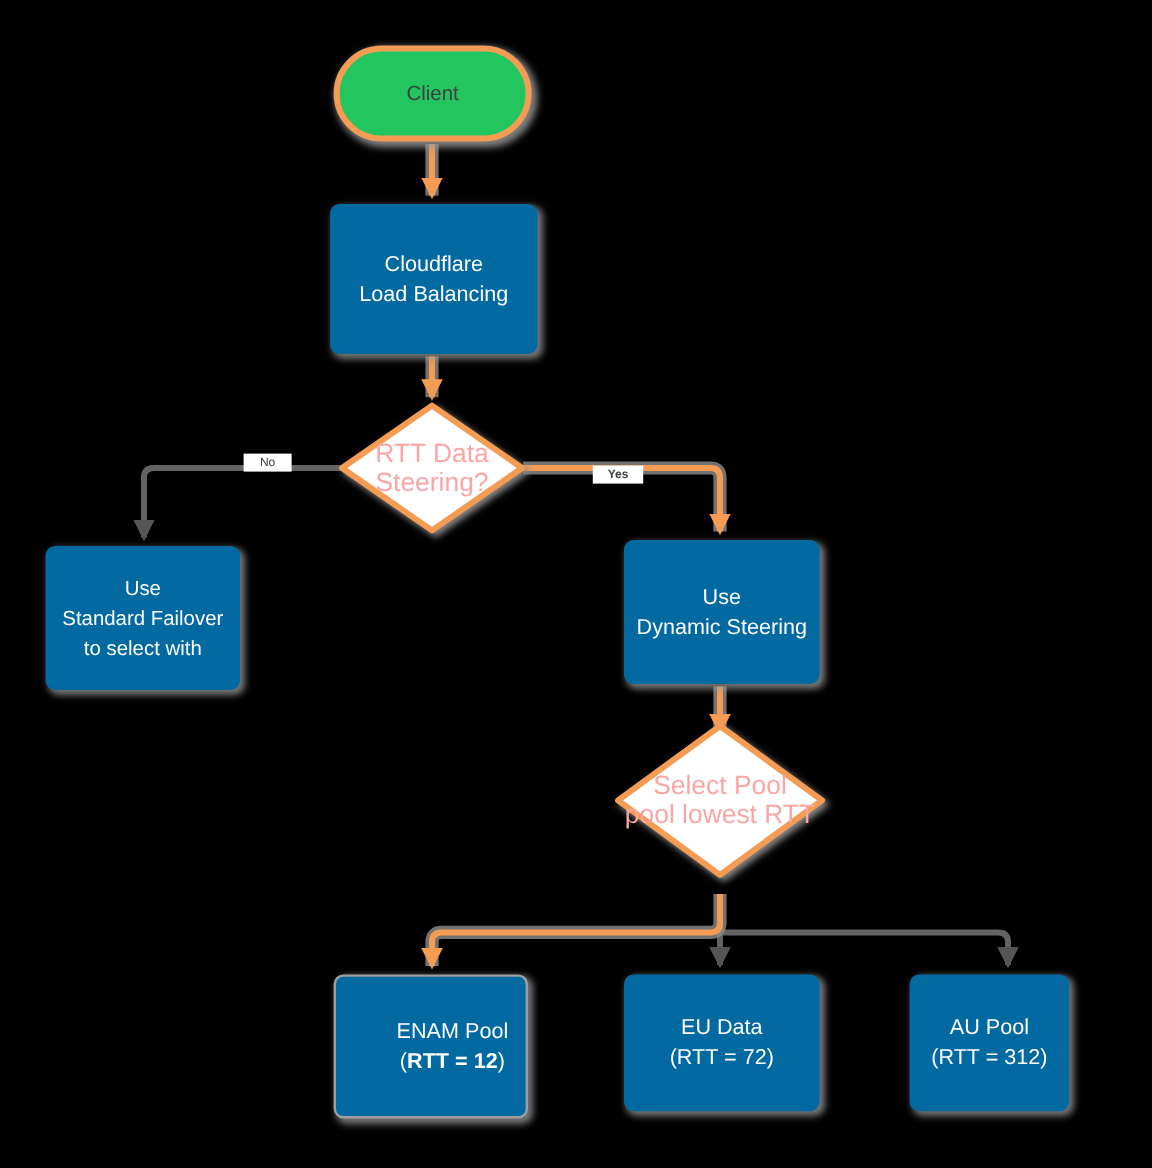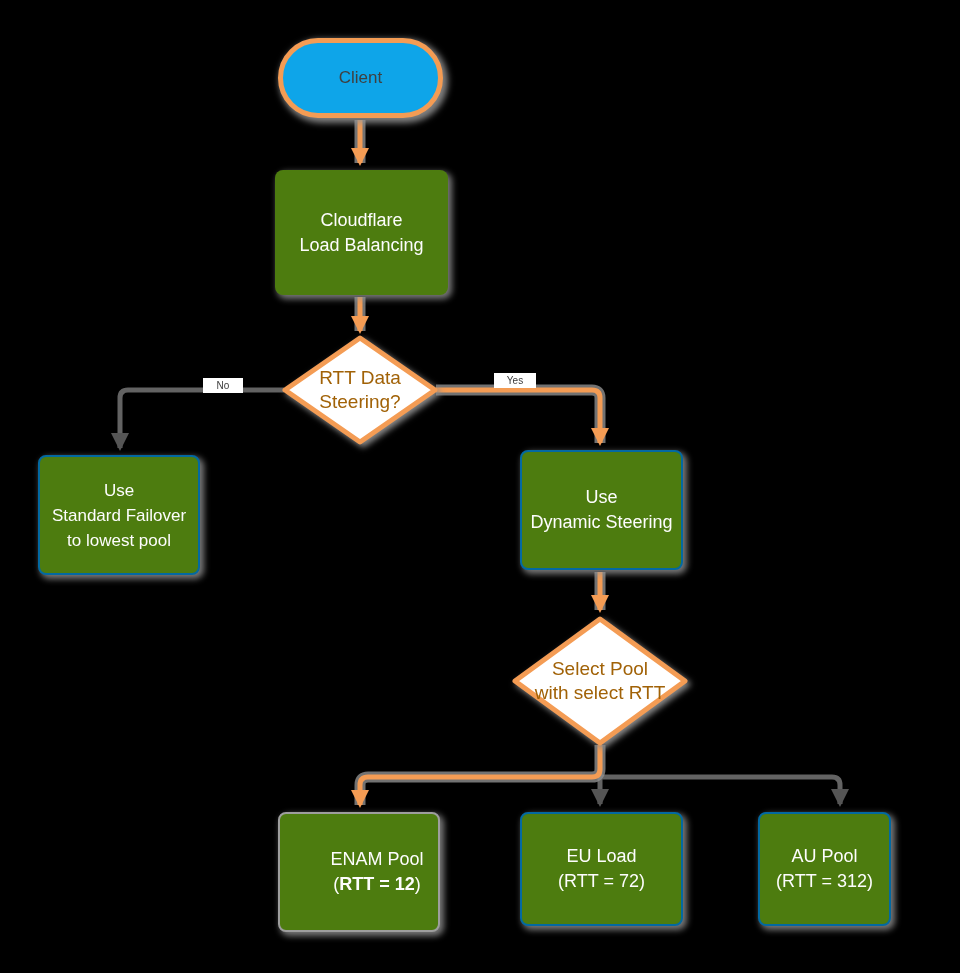--- a/index.html
+++ b/index.html
@@ -4,34 +4,34 @@
 <style>
   html,body{margin:0;padding:0;}
   body{
     width:960px;height:973px;position:relative;overflow:hidden;
     background:#000;
     font-family:"Liberation Sans", sans-serif;
   }
   .node{position:absolute;display:flex;align-items:center;justify-content:center;
         text-align:center;box-sizing:border-box;}
   .terminator{
-    background:#0ea5e9;border:5px solid #f49c54;border-radius:42px;
+    background:#22c55e;border:5px solid #f49c54;border-radius:42px;
     color:#3f3f3f;font-size:17px;
     box-shadow:3px 3px 6px 2px rgba(150,150,150,0.85);
     justify-content:center;
   }
   .process{
-    background:#4d7c0f;border-radius:8px;color:#fdfdfd;font-size:18px;line-height:25px;
+    background:#0369a1;border-radius:8px;color:#fdfdfd;font-size:18px;line-height:25px;
     box-shadow:3px 3px 6px 1px rgba(150,150,150,0.8);
   }
   .white-border{border:2px solid #0369a1;}
   .gray-border{border:2px solid #9e9e9e;}
   .diamond{background:transparent;box-shadow:none;}
   .diamond svg{position:absolute;left:0;top:0;filter:drop-shadow(3px 3px 3px #8a8a8a);}
-  .diamond .dlabel{position:relative;color:#a16207;font-size:19px;line-height:24px;}
+  .diamond .dlabel{position:relative;color:#fca5a5;font-size:22px;line-height:24px;}
   .edge-label{
     position:absolute;background:#ffffff;color:#3c3c3c;font-size:10px;
     padding:2px 5px;text-align:center;z-index:5;
   }
   #wires{position:absolute;left:0;top:0;z-index:1;}
   .node{z-index:2;}
   .u{stroke:#8f8f8f;stroke-width:11;fill:none;opacity:.8;}
   .orange-line{stroke:#f49c54;stroke-width:5;fill:none;}
   .gray-line{stroke:#636363;stroke-width:5;fill:none;}
   b{font-weight:bold;margin-top:37px;}
@@ -63,21 +63,21 @@
   <path class="orange-line" d="M436,390 L592,390 Q600,390 600,398 L600,443" marker-end="url(#arrow-orange)"></path>
 
   <path class="u" d="M600,572 L600,610"></path>
   <path class="orange-line" d="M600,572 L600,610" marker-end="url(#arrow-orange)"></path>
 
   <path class="u" d="M600,745 L600,769 Q600,777 592,777 L368,777 Q360,777 360,785 L360,805"></path>
   <path class="orange-line" d="M600,745 L600,769 Q600,777 592,777 L368,777 Q360,777 360,785 L360,805" marker-end="url(#arrow-orange)"></path>
 </svg>
 
 <div class="edge-label" style="left:203px;top:378px;width:30px;">No</div>
-<div class="edge-label" style="left:494px;top:373px;width:32px;">Yes</div>
+<div class="edge-label" style="left:494px;top:388px;width:32px;font-weight:bold;">Yes</div>
 
 <div class="node terminator" style="left:278px;top:38px;width:165px;height:80px;">
   <span>Client</span>
 </div>
 
 <div class="node process" style="left:275px;top:170px;width:173px;height:125px;">
   <div>
     <div>Cloudflare</div>
     <div>Load Balancing</div>
   </div>
@@ -90,51 +90,51 @@
   <div class="dlabel">
     <div>RTT Data</div>
     <div>Steering?</div>
   </div>
 </div>
 
 <div class="node process white-border" style="left:38px;top:455px;width:162px;height:120px;font-size:17px;">
   <div>
     <div>Use</div>
     <div>Standard Failover</div>
-    <div>to lowest pool</div>
+    <div>to select with</div>
   </div>
 </div>
 
 <div class="node process white-border" style="left:520px;top:450px;width:163px;height:120px;">
   <div>
     <div>Use</div>
     <div>Dynamic Steering</div>
   </div>
 </div>
 
-<div class="node diamond" style="left:512px;top:616px;width:176px;height:130px;align-items:center;">
+<div class="node diamond" style="left:512px;top:602px;width:176px;height:130px;align-items:center;">
   <svg width="176" height="130" viewBox="0 0 176 130">
     <polygon points="88,3 173,65 88,127 3,65" fill="#ffffff" stroke="#f49c54" stroke-width="5" stroke-linejoin="round"></polygon>
   </svg>
   <div class="dlabel">
     <div>Select Pool</div>
-    <div>with select RTT</div>
+    <div>pool lowest RTT</div>
   </div>
 </div>
 
 <div class="node process gray-border" style="left:278px;top:812px;width:162px;height:120px;padding-left:36px;">
   <div>
     <div>ENAM Pool</div>
     <div><span>(</span><b>RTT = 12</b><span>)</span></div>
   </div>
 </div>
 
 <div class="node process white-border" style="left:520px;top:812px;width:163px;height:114px;">
   <div>
-    <div>EU Load</div>
+    <div>EU Data</div>
     <div>(RTT = 72)</div>
   </div>
 </div>
 
 <div class="node process white-border" style="left:758px;top:812px;width:133px;height:114px;">
   <div>
     <div>AU Pool</div>
     <div>(RTT = 312)</div>
   </div>
 </div>

